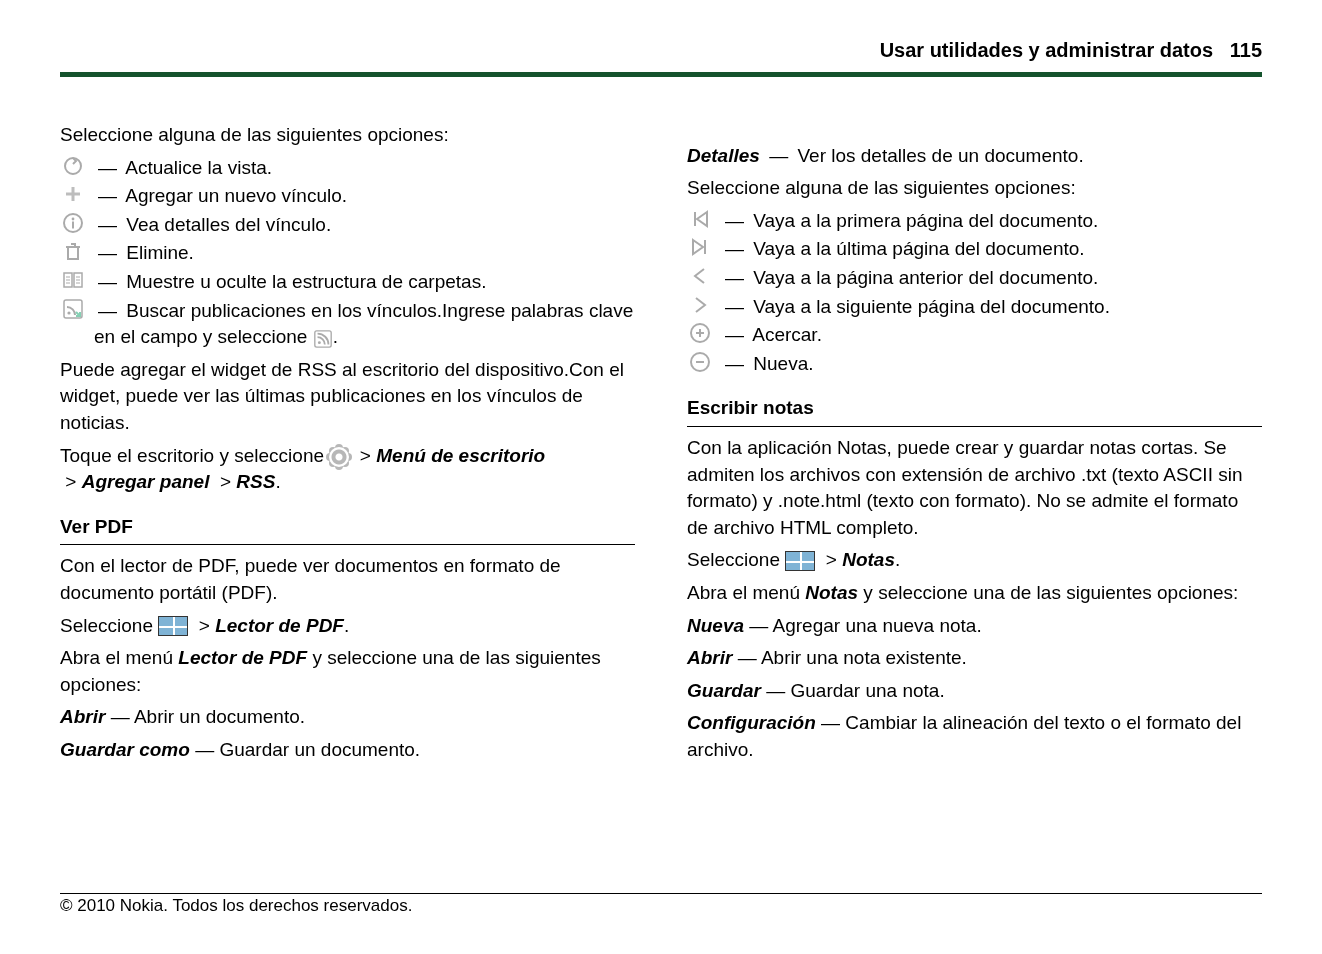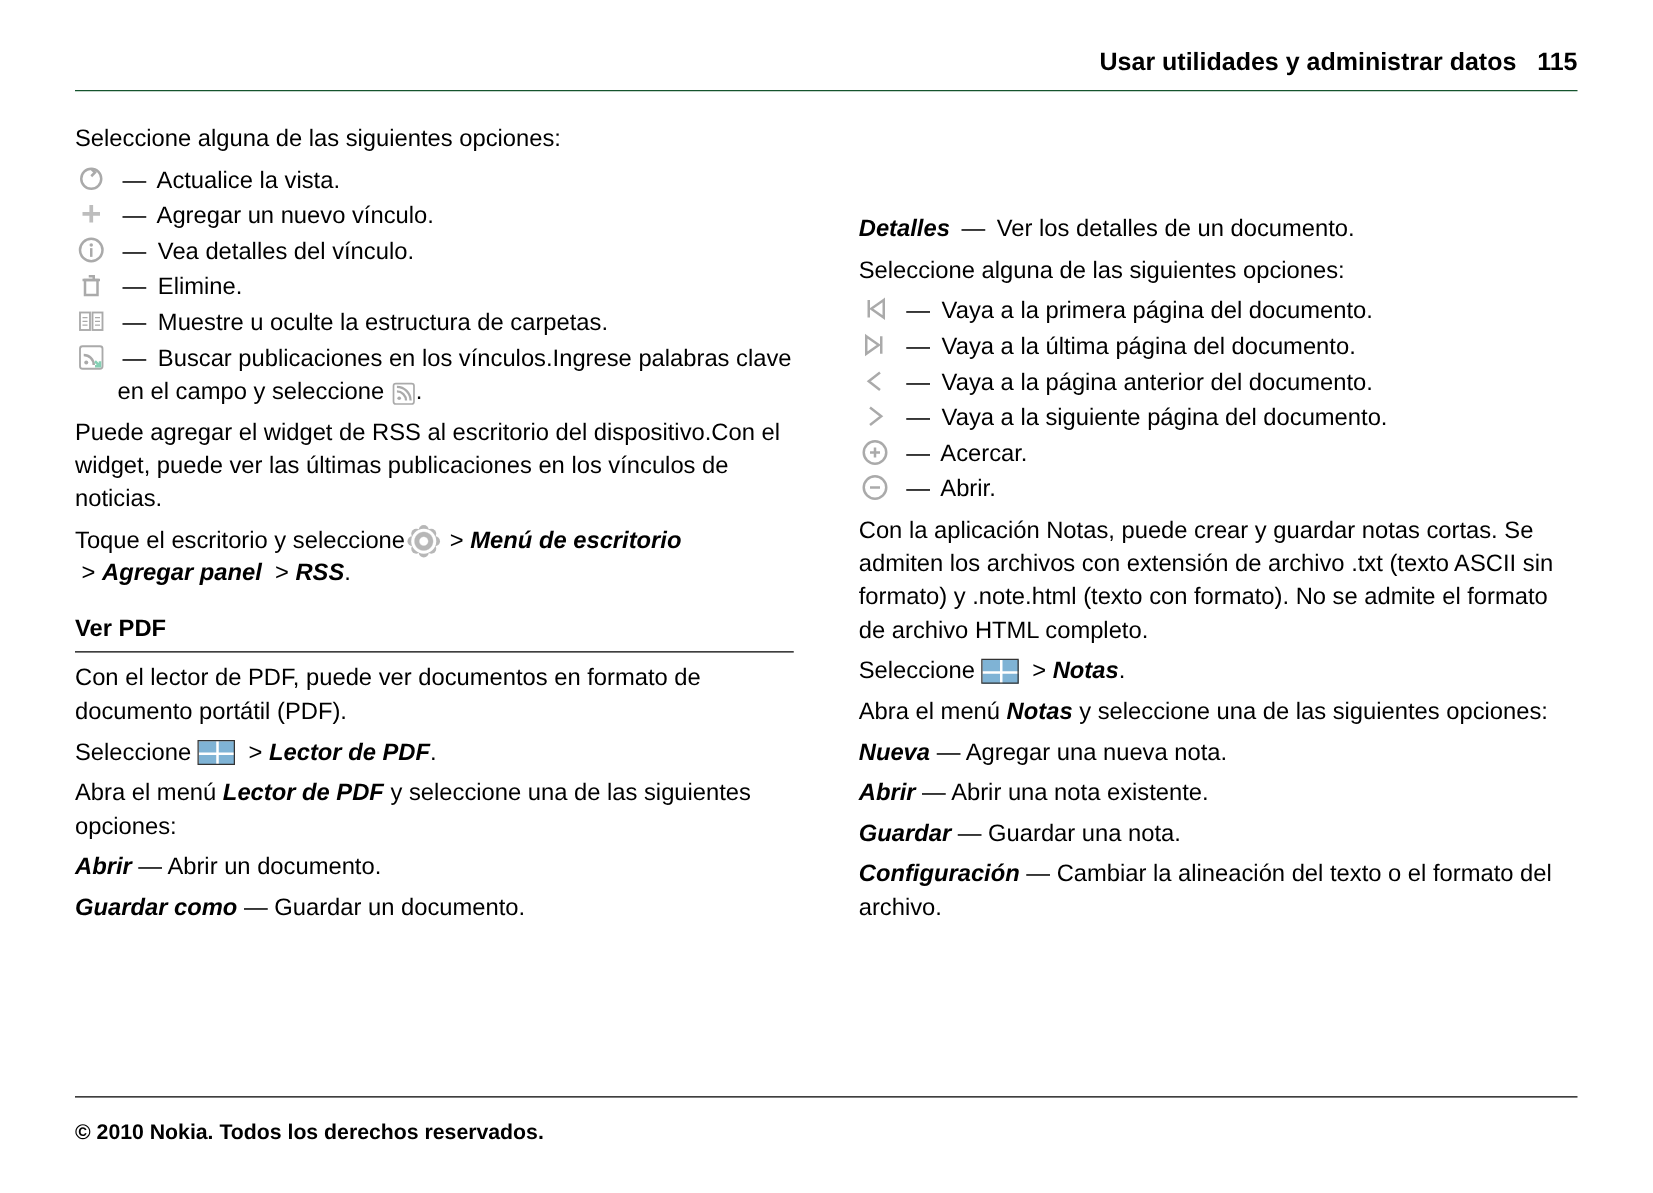--- a/index.html
+++ b/index.html
@@ -15,23 +15,23 @@
     width: 1322px;
     height: 954px;
     box-sizing: border-box;
     padding: 36px 60px 20px 60px;
     position: relative;
   }
   .running-head {
     text-align: right;
     font-weight: bold;
     font-size: 20px;
-    border-bottom: 1px solid #14532d;
+    border-bottom: 5px solid #14532d;
     padding-bottom: 8px;
-    margin-bottom: 20px;
+    margin-bottom: 39px;
   }
   .cols {
     display: flex;
     gap: 52px;
     align-items: flex-end;
   }
   .col {
     flex: 1 1 50%;
     min-width: 0;
   }
@@ -83,24 +83,24 @@
   .inline-icon {
     display:inline-block; width:20px; height:18px; vertical-align:middle;
     opacity:.55;
   }
   .bold { font-weight: bold; font-style: italic; }
   .footer {
     position: absolute;
     bottom: 36px;
     left: 60px;
     right: 60px;
-    font-weight: bold;
+    font-weight: normal;
     font-size: 17px;
     border-top: 1px solid #000;
-    padding-top: 16px;
+    padding-top: 0;
   }
   .dash { margin: 0 4px; }
 </style>
 </head>
 <body>
 
 <svg width="0" height="0" style="position:absolute">
   <defs>
     <g id="i-refresh">
         <circle cx="11" cy="11" r="8" fill="none" stroke="#666" stroke-width="2"></circle>
@@ -310,25 +310,26 @@
               </svg>
             </span>
             <span><span class="dash">—</span> <span>Acercar.</span></span>
           </div>
           <div class="option-row">
             <span class="icon">
               <svg viewBox="0 0 22 22">
                 <use href="#i-zoomout"></use>
               </svg>
             </span>
-            <span><span class="dash">—</span> <span>Abrir.</span></span>
+            <span><span class="dash">—</span> <span>Nueva.</span></span>
           </div>
         </div>
 
 
+      <div class="section-head">Escribir notas</div>
       <p>Con la aplicación Notas, puede crear y guardar notas cortas. Se admiten los archivos con extensión de archivo .txt (texto ASCII sin formato) y .note.html (texto con formato). No se admite el formato de archivo HTML completo.</p>
       <p>
         <span>Seleccione </span>
         <span class="menu-icon"></span>
         &nbsp;&gt;&nbsp;<span class="bold">Notas</span>.
       </p>
       <p>
         <span>Abra el menú </span><span class="bold">Notas</span><span> y seleccione una de las siguientes opciones:</span>
       </p>
       <div id="notes-items">

